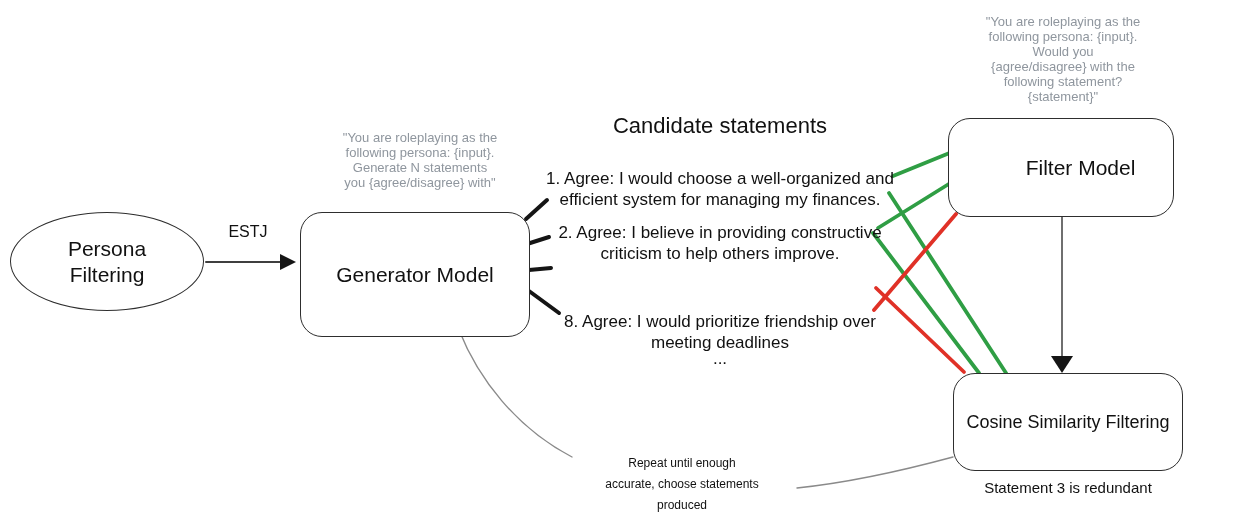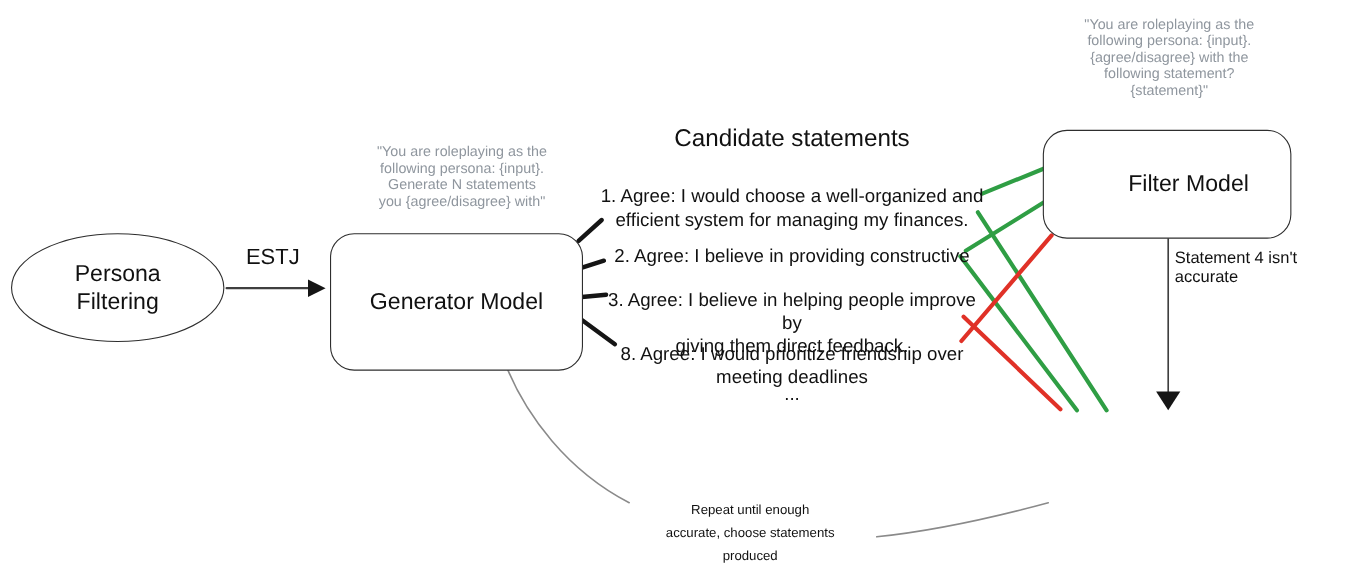--- a/index.html
+++ b/index.html
@@ -18,21 +18,21 @@
         display:flex;align-items:center;justify-content:center;text-align:center;box-sizing:border-box;}
   .rounded{border-radius:22px;}
   .ellipse{border-radius:50%;}
   .node-title{font-size:21px;line-height:26px;}
   .node-title-sm{font-size:18px;}
   .txt{position:absolute;z-index:3;text-align:center;}
   .gray-prompt{color:var(--gray-text);font-size:13px;line-height:15px;}
   .heading{font-size:22px;}
   .stmt{font-size:17px;line-height:21px;}
   .annot{font-size:15px;}
-  .small-label{font-size:20px;}
+  .small-label{font-size:16px;}
   .feedback{font-size:12px;line-height:21px;}
   .ln{fill:none;stroke-linecap:round;}
   .ln-green{stroke:var(--green);stroke-width:3.8;}
   .ln-red{stroke:var(--red);stroke-width:3.8;}
   .ln-black{stroke:#151515;stroke-width:4;}
   .ln-thin-dark{stroke:#3f3f3f;stroke-width:1.5;}
   .ln-thin-gray{stroke:var(--line-gray);stroke-width:1.4;}
   .ah-black{fill:#151515;stroke:none;}
   .ah-gray{fill:#4d4d4d;stroke:none;}
 </style>
@@ -89,46 +89,47 @@
   </div>
 
   <div class="txt heading" style="left:570px;top:113px;width:300px;">Candidate statements</div>
 
   <div class="txt stmt" style="left:545px;top:168px;width:350px;">
     <div>1. Agree: I would choose a well-organized and</div>
     <div>efficient system for managing my finances.</div>
   </div>
   <div class="txt stmt" style="left:545px;top:222px;width:350px;">
     <div>2. Agree: I believe in providing constructive</div>
-  </div>
-  <div class="txt stmt" style="left:545px;top:262px;width:350px;">
-    <div>3. Agree: I believe in helping people improve by</div>
-    <div>giving them direct feedback.</div>
+    <div>criticism to help others improve.</div>
   </div>
   <div class="txt stmt" style="left:545px;top:311px;width:350px;">
     <div>8. Agree: I would prioritize friendship over</div>
     <div>meeting deadlines</div>
   </div>
   <div class="txt stmt" style="left:545px;top:348px;width:350px;">...</div>
 
   <div class="txt gray-prompt" style="left:963px;top:14px;width:200px;">
     <div>"You are roleplaying as the</div>
     <div>following persona: {input}.</div>
+    <div>Would you</div>
     <div>{agree/disagree} with the</div>
     <div>following statement?</div>
     <div>{statement}"</div>
   </div>
 
   <div class="node rounded" style="left:948px;top:118px;width:226px;height:99px;padding-left:39px;">
     <div class="node-title">Filter Model</div>
   </div>
 
-  <div class="txt annot" style="left:1068px;top:226px;width:170px;text-align:left;">Statement 4 isn't accurate</div>
 
+  <div class="node rounded" style="left:953px;top:373px;width:230px;height:98px;">
+    <div class="node-title node-title-sm">Cosine Similarity Filtering</div>
+  </div>
 
+  <div class="txt annot" style="left:968px;top:479px;width:200px;">Statement 3 is redundant</div>
 
   <div class="txt feedback" style="left:562px;top:453px;width:240px;">
     <div>Repeat until enough</div>
     <div>accurate, choose statements</div>
     <div>produced</div>
   </div>
 
 </div>
 
 </body></html>

